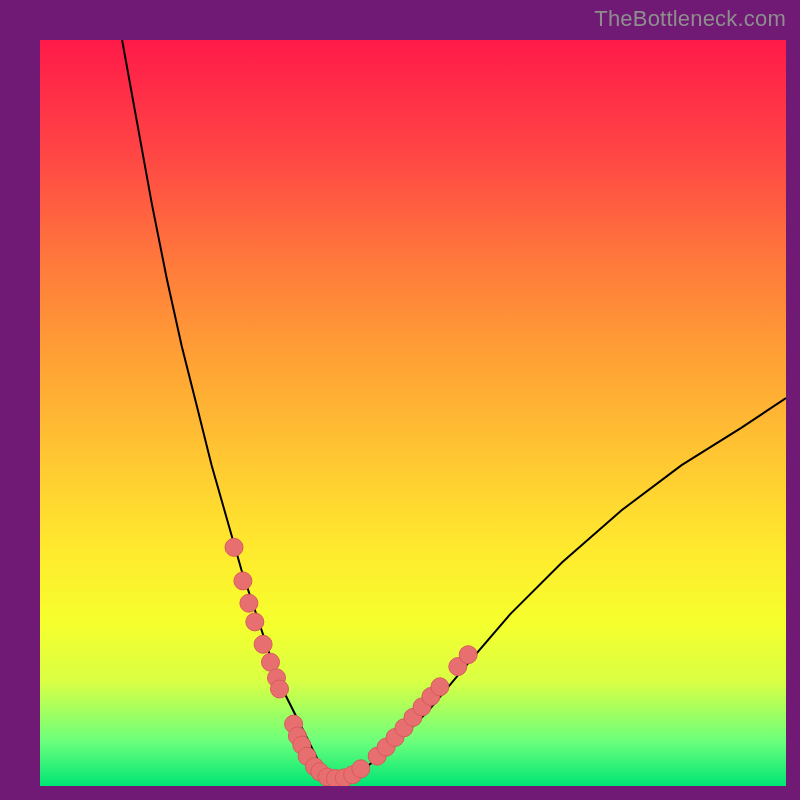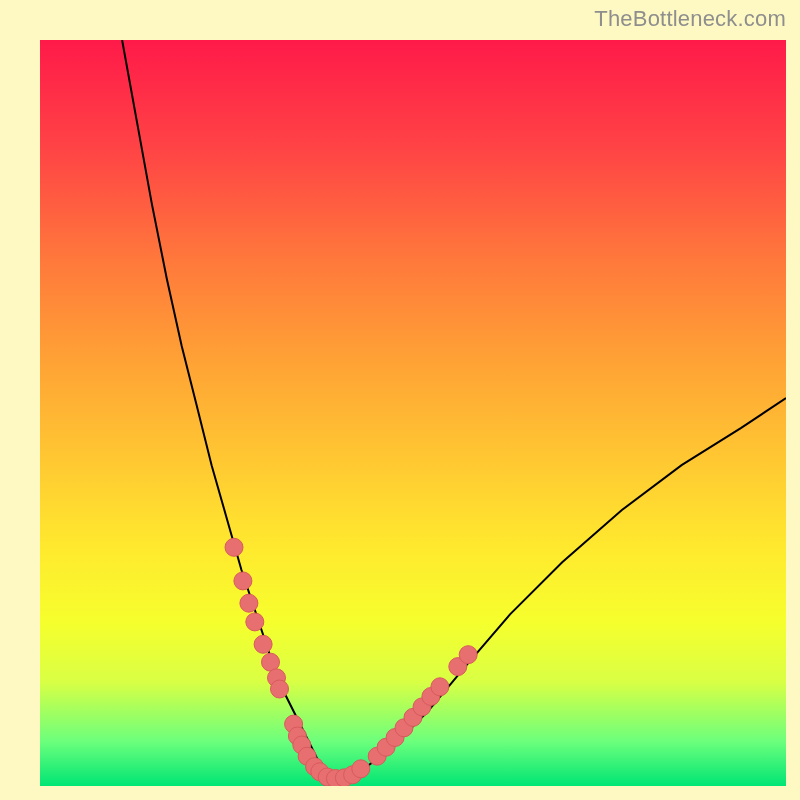--- a/index.html
+++ b/index.html
@@ -9,21 +9,21 @@
     height: 800px;
     background: #000;
     overflow: hidden;
   }
   .frame {
     position: absolute;
     left: 0;
     top: 0;
     width: 800px;
     height: 800px;
-    background: #fef9c3;
+    background: #701a75;
   }
   .plot-area {
     position: absolute;
     left: 40px;
     top: 40px;
     width: 746px;
     height: 746px;
     background: linear-gradient(
       to bottom,
       #ff1a49 0%,

